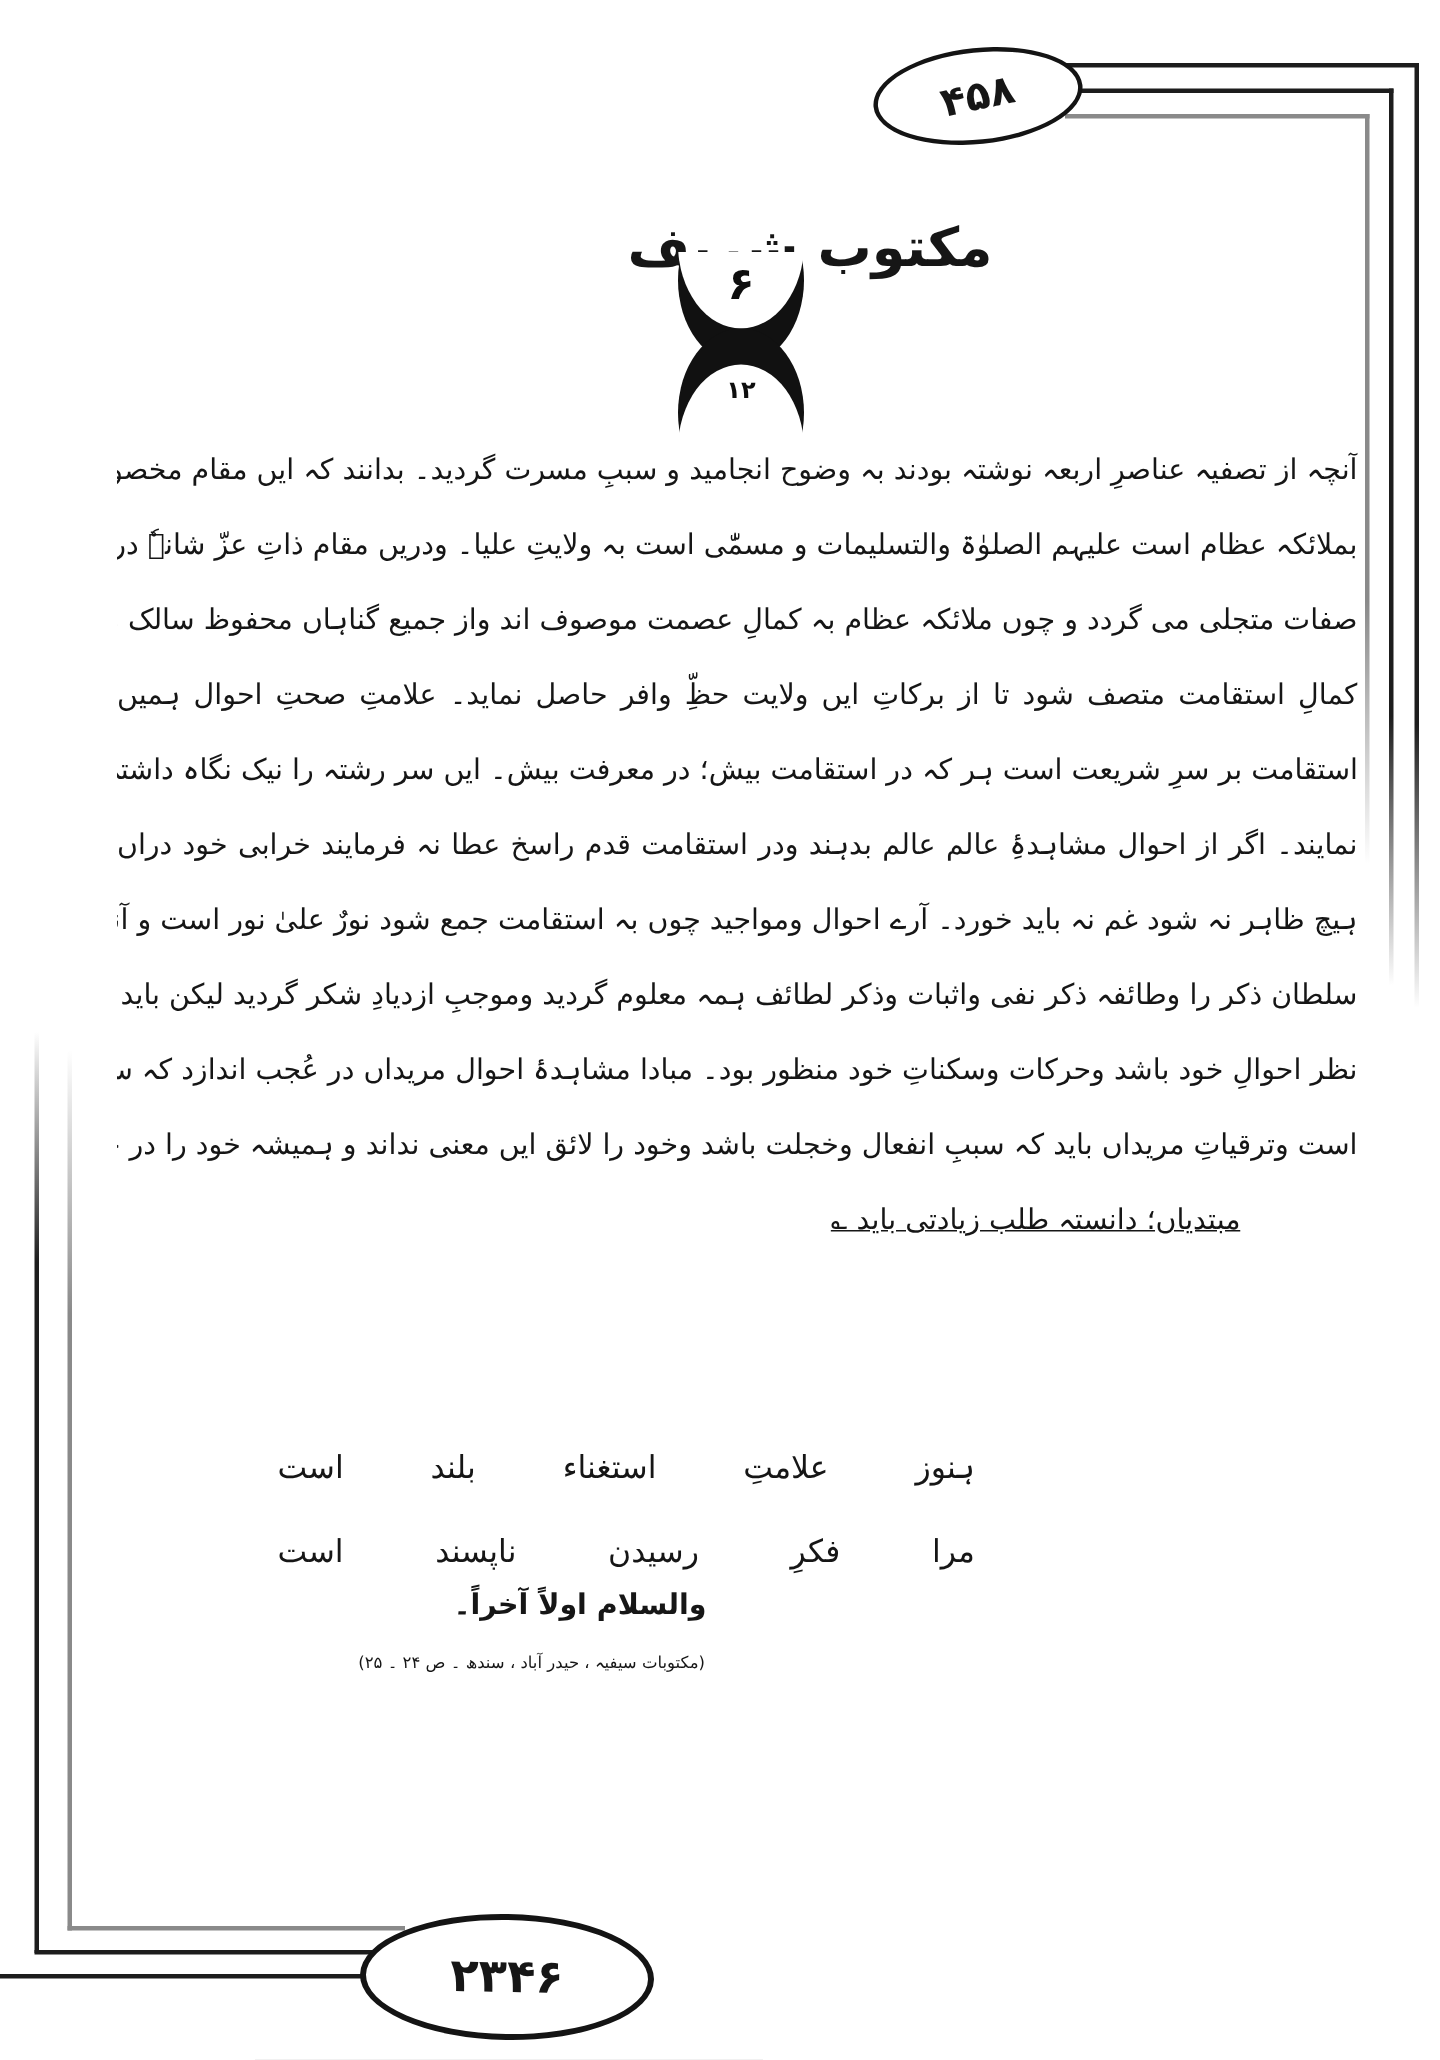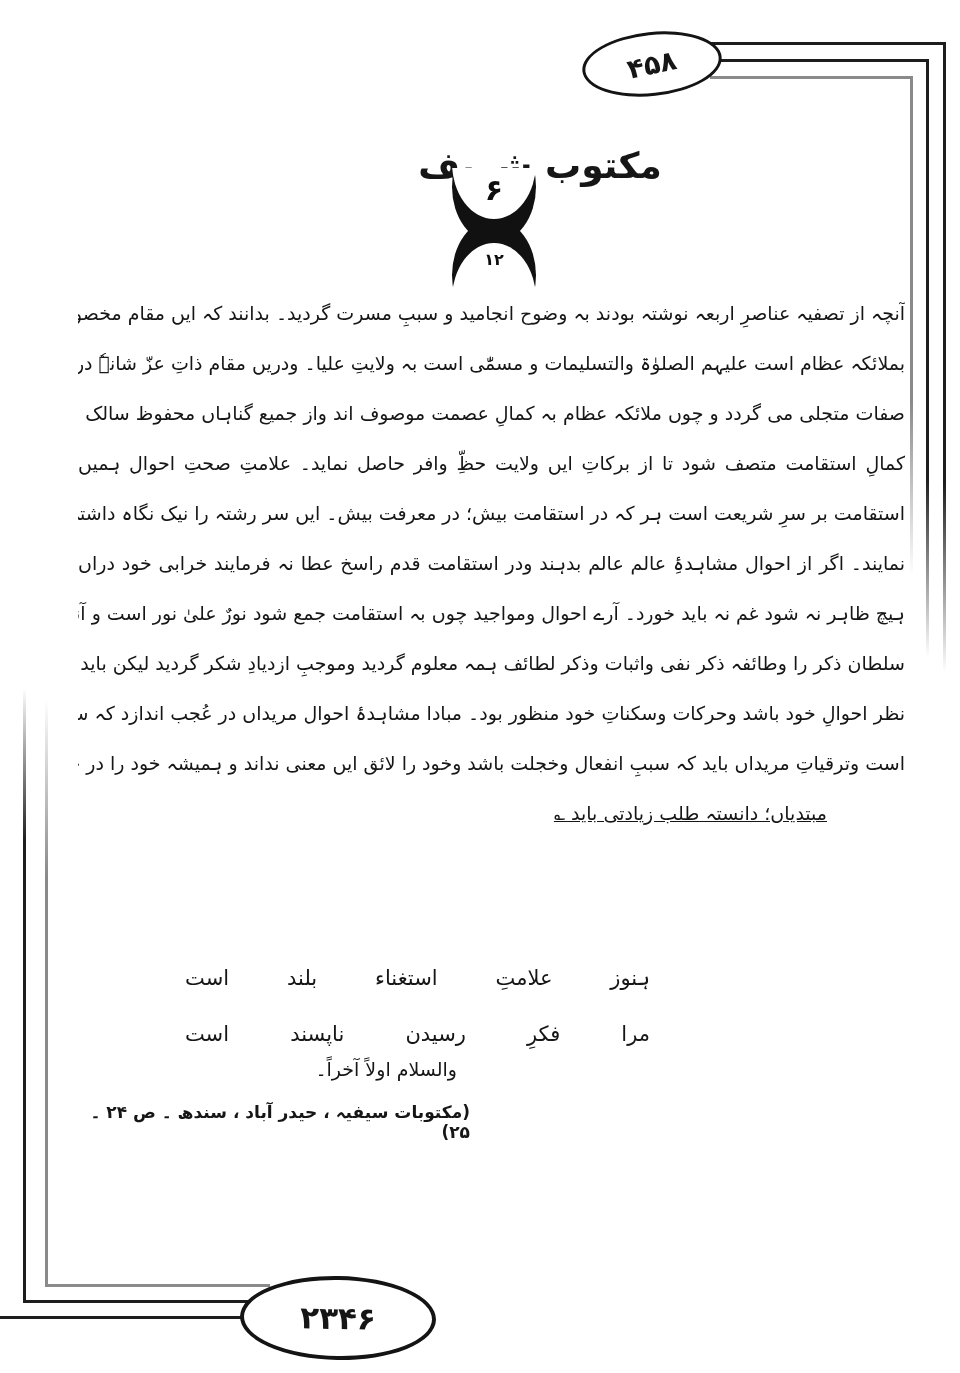--- a/index.html
+++ b/index.html
@@ -56,26 +56,26 @@
   #verse{
     position:absolute;left:185px;top:950px;width:465px;
     font-size:21px;font-weight:500;
   }
   .verse-row{
     display:flex;justify-content:space-between;direction:rtl;
     height:56px;align-items:center;
   }
   
   #closing{
-    position:absolute;top:1058px;right:503px;white-space:nowrap;
-    font-size:19px;direction:rtl;
+    position:absolute;top:1058px;right:489px;white-space:nowrap;
+    font-size:19px;direction:rtl;font-weight:bold;
   }
   #reference{
     position:absolute;top:1102px;left:70px;width:400px;text-align:right;
-    direction:rtl;font-size:17px;font-weight:bold;
+    direction:rtl;font-size:11px;
   }
 </style>
 </head>
 <body>
 
 <div id="page">
 
   <div class="hline" style="left:700px;top:42px;width:246px;"></div>
   <div class="hline" style="left:706px;top:59px;width:223px;"></div>
   <div class="hline gray" style="left:710px;top:76px;width:203px;"></div>

